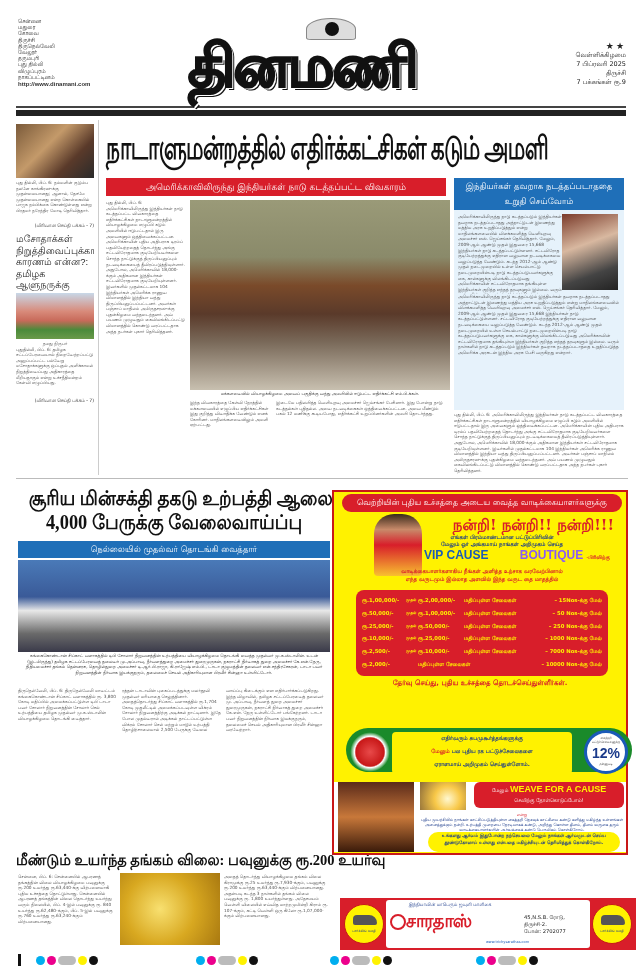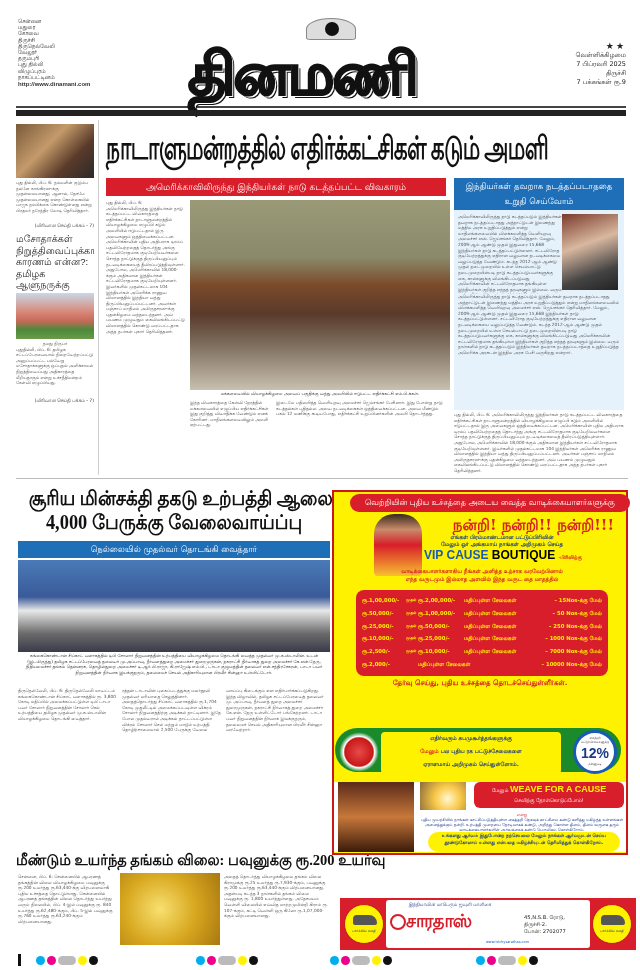--- a/index.html
+++ b/index.html
@@ -5,21 +5,21 @@
   * { box-sizing: border-box; margin: 0; padding: 0; }
   html, body { width: 640px; height: 970px; background: #ffffff; overflow: hidden; }
   body { font-family: "DejaVu Sans", sans-serif; color: #222; position: relative; }
 
   
   .masthead { position: absolute; left: 16px; top: 0; width: 610px; height: 108px; border-bottom: 2px solid #444; }
   .editions { position: absolute; left: 2px; top: 18px; font-size: 5.5px; line-height: 6.2px; color: #333; }
   .editions div { white-space: nowrap; }
   .editions .url { font-family: "Liberation Sans", sans-serif; font-weight: bold; font-size: 6px; margin-top: 1px; }
   .logo { position: absolute; left: 172px; top: 18px; width: 300px; height: 90px; }
-  .logo-text { position: absolute; left: 0; top: 24px; font-family: "DejaVu Serif", serif; font-weight: bold; font-size: 58px; color: #111; letter-spacing: -2px;
+  .logo-text { position: absolute; left: 0; top: 16px; font-family: "DejaVu Serif", serif; font-weight: bold; font-size: 58px; color: #111; letter-spacing: -2px;
     -webkit-text-stroke: 2px #111; text-shadow: 2px 2px 0 #fff, 3px 3px 0 #111; line-height: 64px; }
   .emblem { position: absolute; left: 118px; top: 0; width: 50px; height: 22px; border-radius: 50% 50% 10% 10%; background: #ddd; border: 1px solid #888; }
   .emblem-core { position: absolute; left: 18px; top: 3px; width: 14px; height: 14px; border-radius: 50%; background: #111; }
   .dateline { position: absolute; right: 0; top: 42px; text-align: right; font-size: 6.5px; line-height: 9px; color: #222; }
   .stars { font-size: 9px; letter-spacing: 2px; }
   .rule { position: absolute; left: 16px; top: 110px; width: 610px; height: 6px; background: #222; }
 
   
   .left-col { position: absolute; left: 16px; top: 120px; width: 78px; }
   .lh { font-family: "Liberation Sans", sans-serif; font-size: 9px; line-height: 11px; color: #222; }
@@ -45,37 +45,37 @@
   .solar-photo { position: absolute; left: 18px; top: 560px; width: 312px; height: 92px;
     background: linear-gradient(180deg,#4a7ab8 0%,#3a5a98 40%,#e8e8e8 55%,#6a6a6a 80%,#3a3a4a 100%); }
   .solar-caption { position: absolute; left: 18px; top: 653px; width: 312px; font-size: 4.3px; line-height: 5.6px; color: #333; text-align: center; }
 
   
   .gold-head { position: absolute; left: 16px; top: 850px; width: 312px; font-family: "Liberation Serif", serif; font-weight: bold; font-size: 15px; line-height: 20px; color: #111; white-space: nowrap; transform-origin: left top; transform: scaleX(0.97); }
   .gold-photo { position: absolute; left: 120px; top: 873px; width: 100px; height: 72px; background: radial-gradient(circle at 40% 50%,#f8e070,#d8a820 50%,#a87810); }
 
   
   .ad { position: absolute; left: 332px; top: 490px; width: 296px; height: 365px; background: #fff200; border: 2px solid #c81818; }
-  .ad-top { position: absolute; left: 8px; top: 2px; width: 280px; height: 18px; background: #d81e2a; border-radius: 9px; color: #fff; font-size: 8px; line-height: 18px; text-align: center; margin-left: 8px; }
+  .ad-top { position: absolute; left: 8px; top: 2px; width: 280px; height: 18px; background: #d81e2a; border-radius: 9px; color: #fff; font-size: 8px; line-height: 18px; text-align: center; }
   .ad-thanks { position: absolute; left: 60px; top: 24px; width: 220px; text-align: right; color: #d81e2a; font-family: "DejaVu Serif", serif; font-weight: bold; font-size: 15px; }
   .ad-model { position: absolute; left: 40px; top: 22px; width: 48px; height: 62px; border-radius: 20px 20px 4px 4px; background: linear-gradient(180deg,#3a2a1a 0%,#c88a6a 25%,#d81e2a 50%,#f8c030 100%); }
   .ad-line { position: absolute; width: 296px; left: 0; text-align: center; font-size: 5.5px; color: #1a3a8a; font-weight: bold; }
   .ad-vip { position: absolute; left: 90px; top: 56px; width: 200px; font-family: "Liberation Sans", sans-serif; font-weight: bold; font-size: 12px; color: #1a5ab8; white-space: nowrap; }
-  .ad-vip .boutique { color: #000000; }
+  .ad-vip .boutique { color: #8b5cf6; margin-left: 28px; }
   .ad-vip .suffix { font-size: 5px; color: #d81e2a; }
   .ad-offers { position: absolute; left: 22px; top: 98px; width: 252px; height: 86px; background: #d81e2a; border-radius: 8px; padding: 4px 6px; }
   .offer-row { display: flex; font-size: 5.3px; line-height: 12.8px; color: #fff200; font-weight: bold; white-space: nowrap; }
   .offer-row .from { width: 44px; }
   .offer-row .mid { width: 12px; font-size: 4px; }
   .offer-row .to { width: 46px; }
   .offer-row .desc { width: 68px; }
   .offer-row .qty { flex: 1; text-align: right; }
   .ad-select { position: absolute; left: 0; top: 187px; width: 292px; text-align: center; font-size: 7px; color: #d81e2a; font-weight: bold; }
   .ad-gratitude { position: absolute; left: 20px; top: 198px; width: 252px; height: 34px; background: #d81e2a; border-radius: 4px 4px 14px 14px; color: #fff; font-size: 7.5px; text-align: center; line-height: 16px; padding-top: 1px; }
-  .ad-green { position: absolute; left: 1px; top: 236px; width: 286px; height: 44px; background: #1a8a2a; border-radius: 25px; }
+  .ad-green { position: absolute; left: 12px; top: 236px; width: 286px; height: 44px; background: #1a8a2a; border-radius: 25px; }
   .ad-green-inner { position: absolute; left: 46px; top: 4px; width: 180px; height: 42px; background: #fff200; border-radius: 4px; font-size: 5.5px; line-height: 13px; text-align: center; font-weight: bold; color: #1a3a8a; }
   .ad-green-inner .red { color: #d81e2a; }
   .ad-flowers { position: absolute; left: 4px; top: 4px; width: 40px; height: 40px; border-radius: 50%; background: radial-gradient(circle,#e84a4a,#c81818 50%,#fff 55%,#1a8a2a 70%); }
   .ad-badge { position: absolute; right: 4px; top: 2px; width: 44px; height: 44px; border-radius: 50%; background: #fff; border: 3px solid #1a5ab8; text-align: center; }
   .ad-badge .pct { font-family: "Liberation Sans", sans-serif; font-weight: bold; font-size: 14px; color: #1a3a8a; line-height: 18px; margin-top: 8px; }
   .ad-badge .cap { font-size: 3px; color: #333; }
   .ad-lower { position: absolute; left: 0; top: 290px; width: 292px; height: 70px; background: #fff; }
   .loom { position: absolute; left: 4px; top: 0; width: 76px; height: 70px; background: linear-gradient(180deg,#5a2a1a,#c8783a 50%,#3a1a0a); }
   .hands { position: absolute; left: 86px; top: 0; width: 46px; height: 28px; background: radial-gradient(circle at 60% 60%,#fff8d0,#f8c848 40%,#8a6a3a); }
   .weave { position: absolute; left: 140px; top: 0; width: 150px; height: 26px; background: #d81e2a; border-radius: 6px; color: #fff; text-align: center; font-size: 5px; line-height: 11px; padding-top: 2px; }

